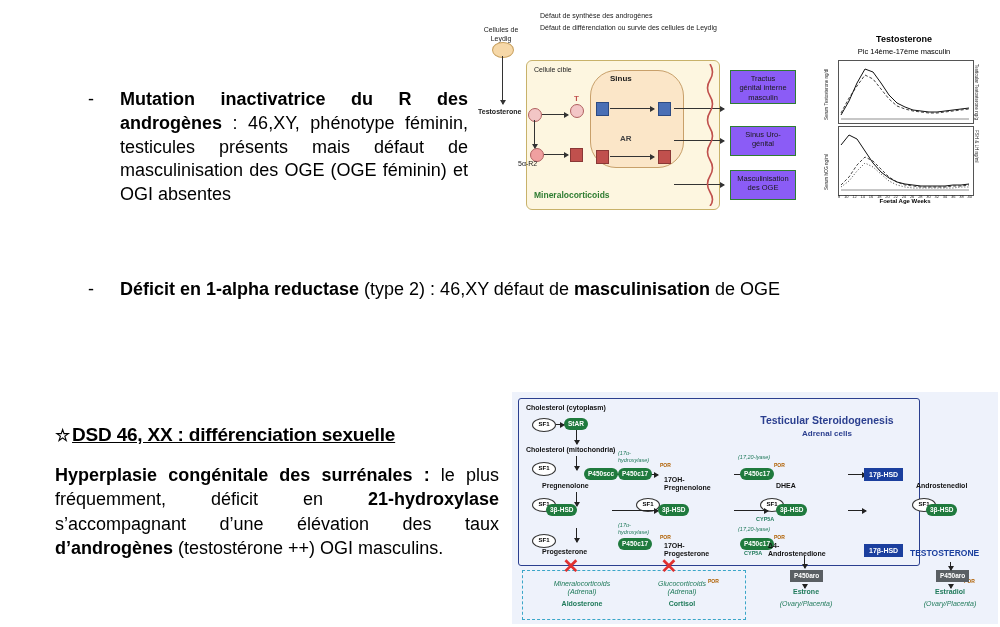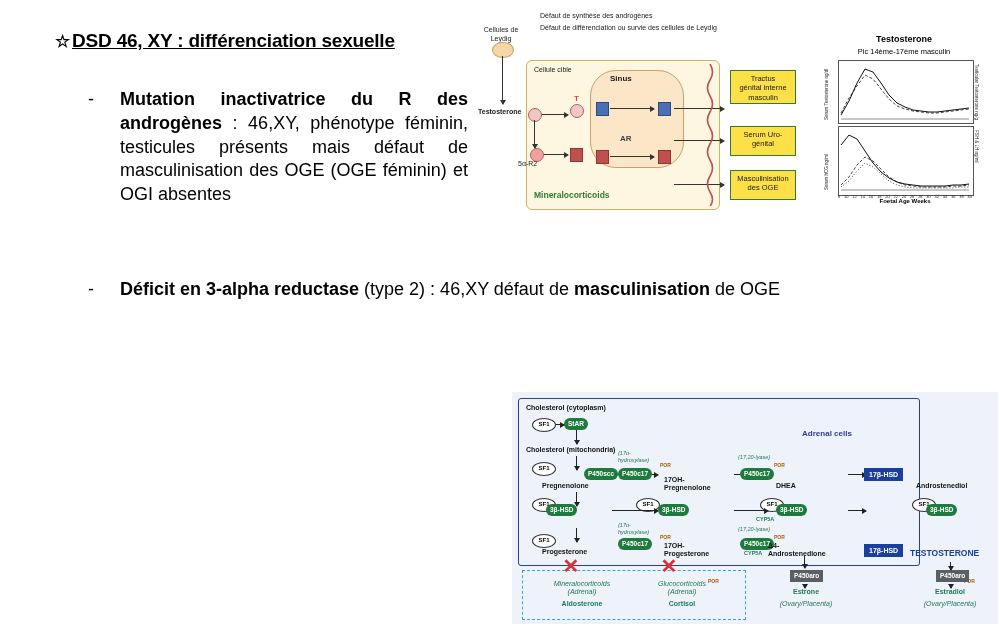--- a/index.html
+++ b/index.html
@@ -111,21 +111,21 @@
     position: absolute;
     left: 112px; top: 62px;
     width: 92px; height: 96px;
     background: #fbe6c8;
     border: 1px solid #c8a06a;
     border-radius: 26px;
   }
   .fig1-box {
     position: absolute;
     border: 1px solid #2f7d32;
-    background: #fde047;
+    background: #8b5cf6;
     font-size: 7.5px;
     color: #1a1a1a;
     text-align: center;
     line-height: 1.25;
     padding: 3px 2px;
     box-sizing: border-box;
     white-space: pre-line;
   }
   #fig1-box-tractus { left: 252px; top: 62px; width: 66px; height: 34px; }
   #fig1-box-sinus   { left: 252px; top: 118px; width: 66px; height: 30px; }
@@ -383,35 +383,36 @@
     border-top: 5px solid #222;
     border-left: 3px solid transparent;
     border-right: 3px solid transparent;
   }
 </style>
 </head>
 <body>
 
 <div class="slide">
 
-  <div class="heading" id="heading-xy">
-    <span class="star">☆</span><span class="htext">DSD 46, XY : différenciation sexuelle</span>
-  </div>
 
   <div class="bullet" id="bullet-mutation">
     <span class="dash">-</span>
     <span class="btext"><b>Mutation inactivatrice du R des androgènes</b><span> : 46,XY, phénotype féminin, testicules présents mais défaut de masculinisation des OGE (OGE féminin) et OGI absentes</span></span>
   </div>
 
   <div class="bullet" id="bullet-deficit">
     <span class="dash">-</span>
-    <span class="btext"><b>Déficit en 3-alpha reductase</b><span> (type 2) : 46,XY défaut de </span><b>masculinisation</b><span> de OGE</span></span>
+    <span class="btext"><b>Déficit en 1-alpha reductase</b><span> (type 2) : 46,XY défaut de </span><b>masculinisation</b><span> de OGE</span></span>
   </div>
 
-
+  <div class="heading" id="heading-xx">
+    <span class="star">☆</span><span class="htext">DSD 46, XX : différenciation sexuelle</span>
+  </div>
+
+  <div id="para-hyperplasie"><b>Hyperplasie congénitale des surrénales :</b><span> le plus fréquemment, déficit en </span><b>21-hydroxylase</b><span> s’accompagnant d’une élévation des taux </span><b>d’androgènes</b><span> (testostérone ++)  OGI masculins.</span></div>
 
   <div id="figure-androgen">
 
     <div class="fg-label" style="left:0px; top:18px; width:46px; text-align:center;">Cellules de
 Leydig</div>
 
     <div class="fg-label" style="left:62px; top:4px;">Défaut de synthèse des androgènes</div>
     <div class="fg-label" style="left:62px; top:16px;">Défaut de différenciation ou survie des cellules de Leydig</div>
 
     <div style="position:absolute; left:14px; top:34px; width:20px; height:14px; background:#f6d8a8; border:1px solid #c9a15e; border-radius:50%;"></div>
@@ -450,21 +451,21 @@
 
     <div class="fig1-membrane">
       <svg width="8" height="142" viewBox="0 0 8 142">
         <path d="M4 0 q5 8 0 16 q-5 8 0 16 q5 8 0 16 q-5 8 0 16 q5 8 0 16 q-5 8 0 16 q5 8 0 16 q-5 8 0 16 q5 8 0 14" fill="none" stroke="#c0504d" stroke-width="1.6"></path>
       </svg>
     </div>
 
     <div class="fig1-box" id="fig1-box-tractus">Tractus
 génital interne
 masculin</div>
-    <div class="fig1-box" id="fig1-box-sinus">Serum Uro-
+    <div class="fig1-box" id="fig1-box-sinus">Sinus Uro-
 génital</div>
     <div class="fig1-box" id="fig1-box-oge">Masculinisation
 des OGE</div>
   </div>
 
   <div id="figure-testo">
     <div id="testo-title">Testosterone</div>
     <div id="testo-sub">Pic 14ème-17ème masculin</div>
 
     <div class="testo-axis-left" style="left:6px; top:30px; height:56px;">Serum Testosterone ng/dl</div>
@@ -508,20 +509,21 @@
       <span>38</span>
       <span>40</span>
     </div>
     <div id="testo-xlabel">Foetal Age Weeks</div>
   </div>
 
   <div id="figure-steroid">
     <div id="steroid-bg"></div>
     <div id="steroid-frame"></div>
 
+    <div id="steroid-title">Testicular Steroidogenesis</div>
     <div id="steroid-subtitle">Adrenal cells</div>
 
     <div class="st-text st-bold" style="left:14px; top:12px;">Cholesterol (cytoplasm)</div>
     <div class="st-text st-bold" style="left:14px; top:54px;">Cholesterol (mitochondria)</div>
 
     <div class="st-oval" style="left:20px; top:26px;">SF1</div>
     <div class="st-oval" style="left:20px; top:70px;">SF1</div>
     <div class="st-oval" style="left:20px; top:106px;">SF1</div>
     <div class="st-oval" style="left:20px; top:142px;">SF1</div>
     <div class="st-oval" style="left:124px; top:106px;">SF1</div>

